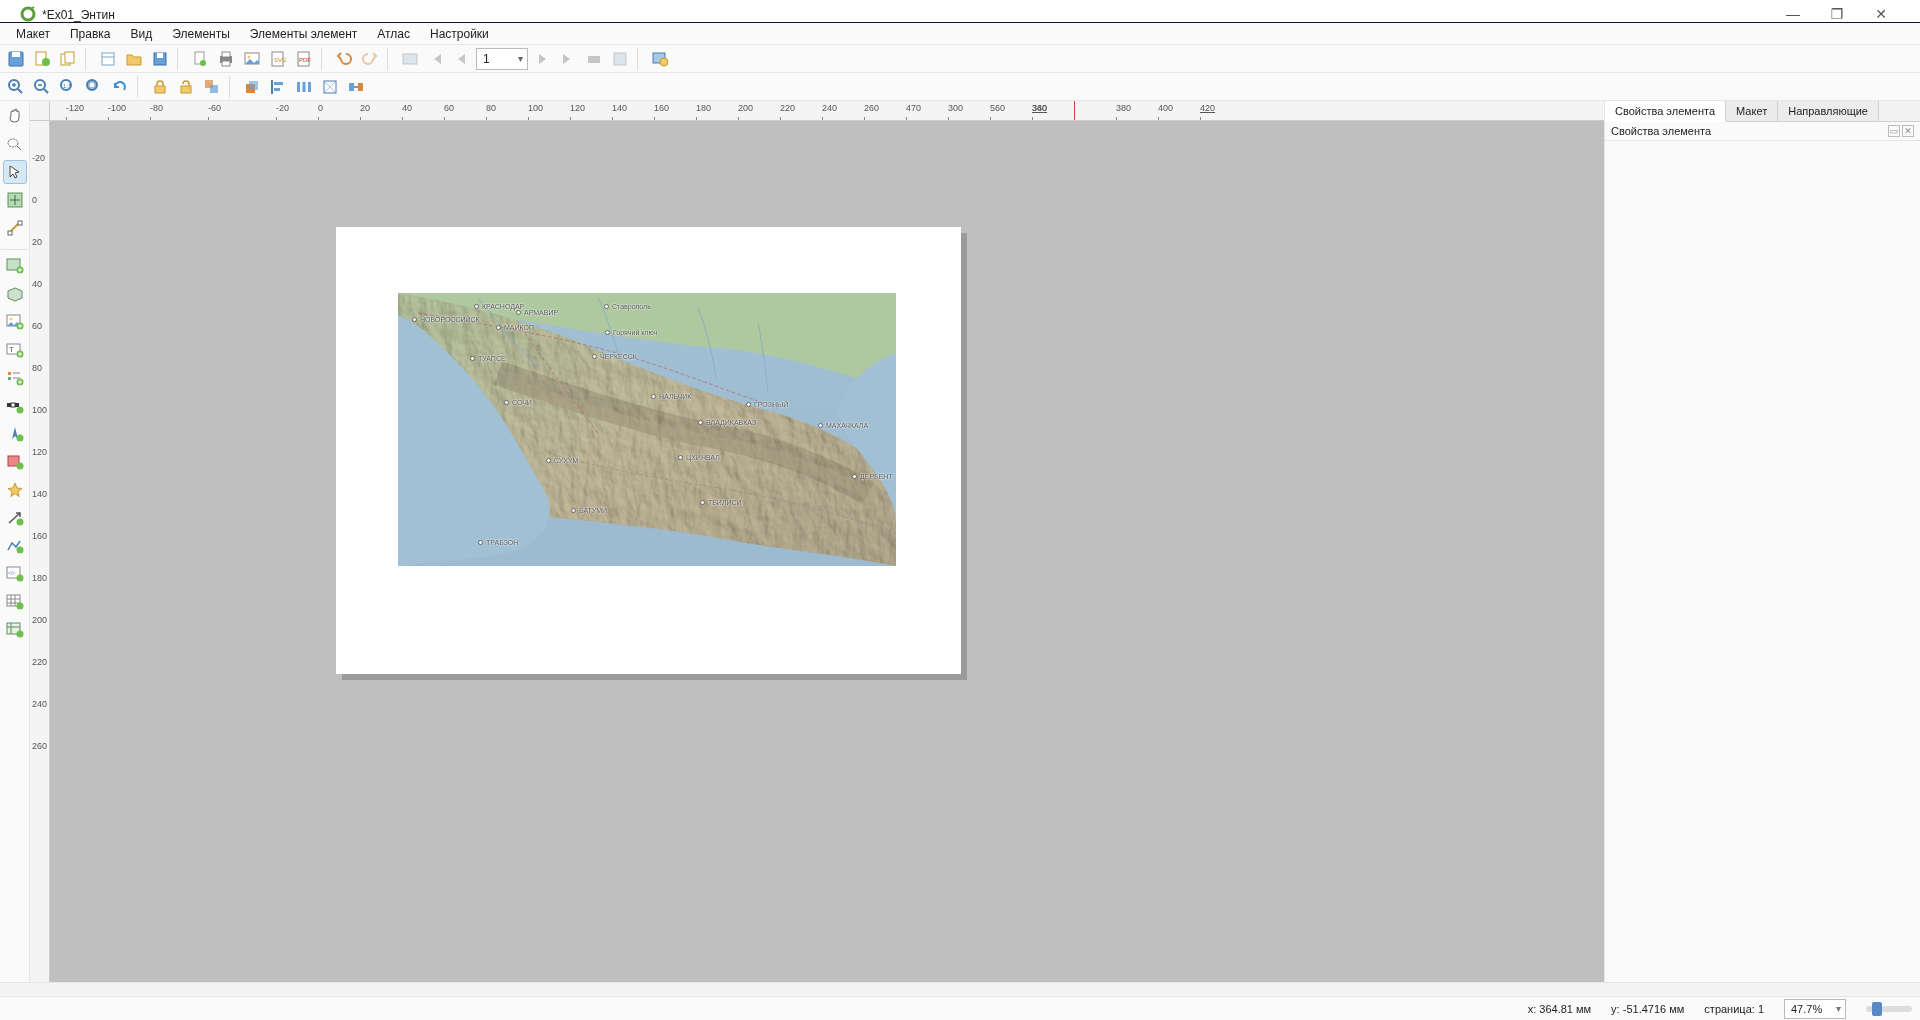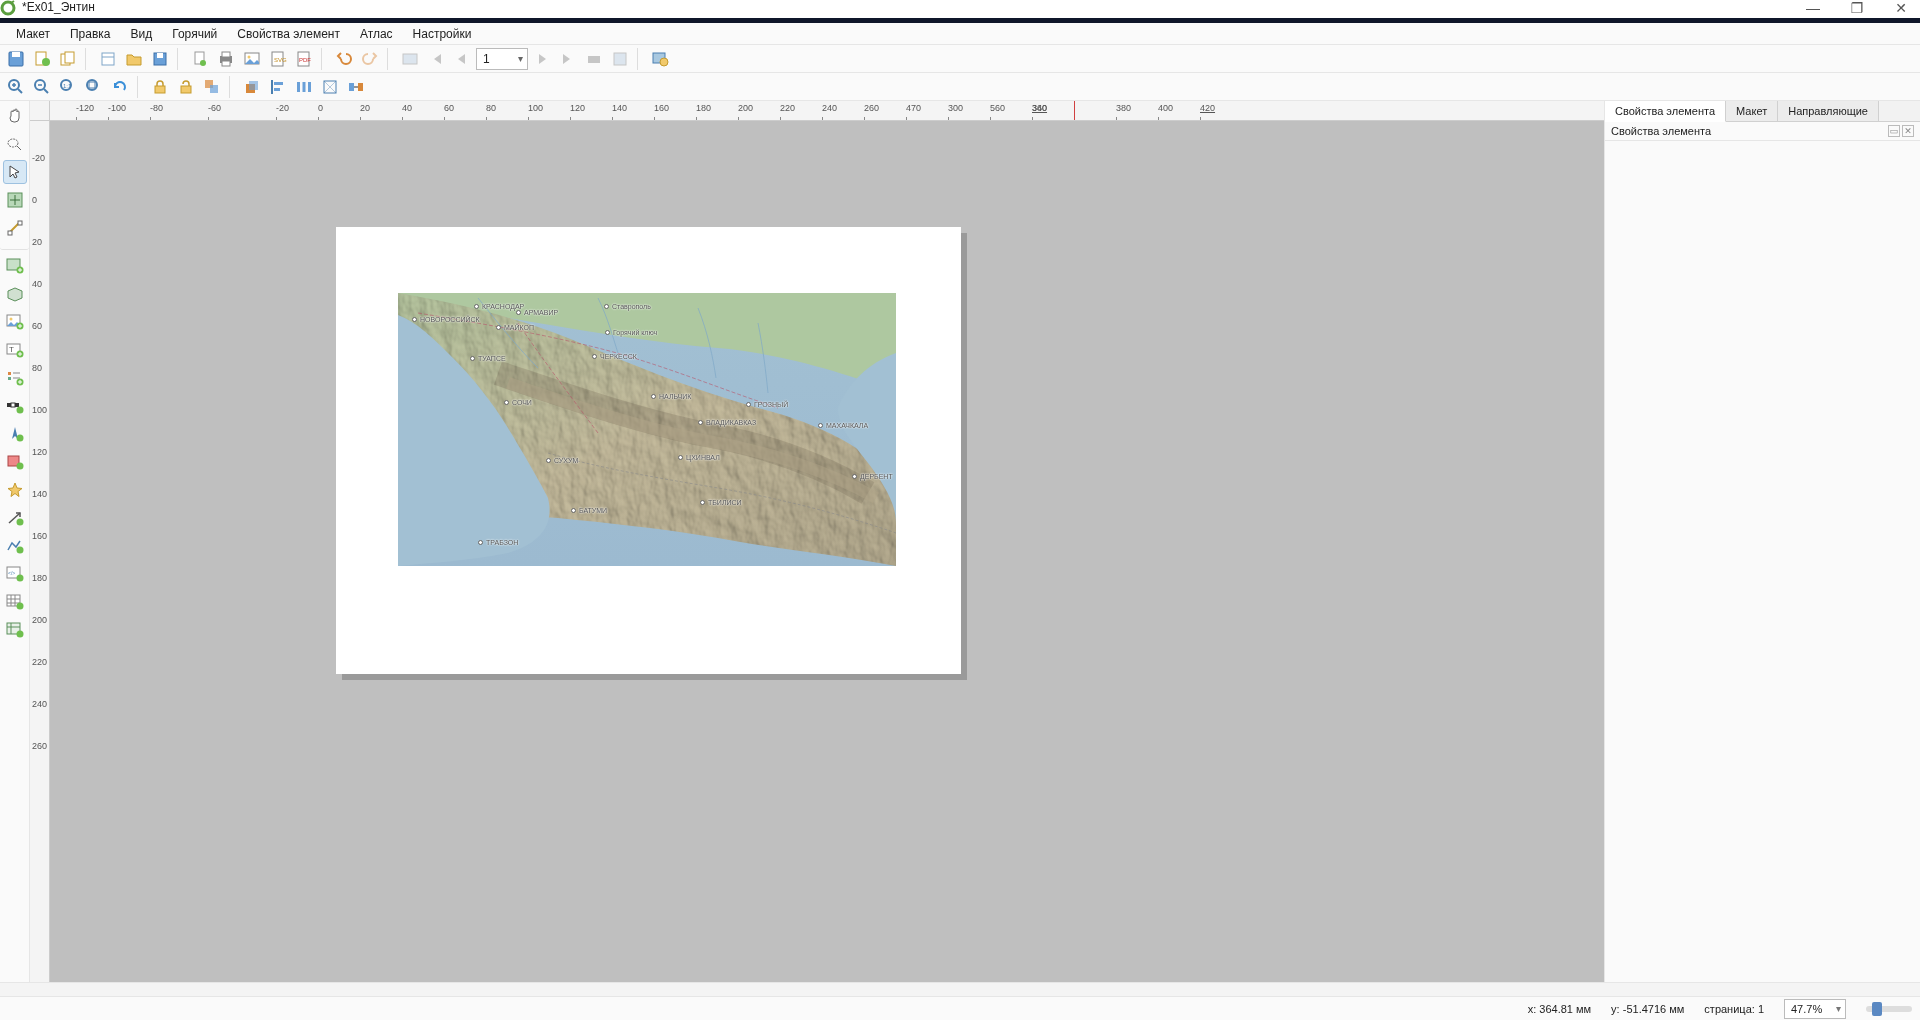--- a/index.html
+++ b/index.html
@@ -1,18 +1,18 @@
 <!DOCTYPE html>
 <html><head>
 <meta charset="utf-8">
 <style>
 * { box-sizing: border-box; margin: 0; padding: 0; }
 html, body { height: 100%; overflow: hidden; }
 body { font-family: "Segoe UI", Tahoma, sans-serif; font-size: 12px; background: #fff; color: #222; display: flex; flex-direction: column; }
-.titlebar { height: 23px; display: flex; align-items: flex-start; padding: 0 0; border-bottom: 5px solid #0f172a; }
+.titlebar { height: 23px; display: flex; align-items: flex-end; padding: 0 20px; border-bottom: 1px solid #0f172a; }
 .titlebar .t-icon { width: 16px; height: 16px; margin-right: 6px; display:flex; align-items:center; justify-content:center; }
 .titlebar .t-title { flex: 1; font-size: 12px; }
 .win-controls { display: flex; gap: 18px; padding-right: 6px; }
 .win-controls span { width: 26px; text-align: center; font-size: 14px; color: #555; cursor: default; }
 .menubar { height: 22px; display: flex; align-items: center; padding: 0 6px; background: #fafafa; border-bottom: 1px solid #e6e6e6; }
 .menubar .menu-item { padding: 3px 10px; font-size: 12px; }
 .toolbar { height: 28px; display: flex; align-items: center; padding: 2px 4px; border-bottom: 1px solid #e6e6e6; background: #fafafa; gap: 2px; }
 .toolbar .sep { width: 6px; height: 22px; border-left: 1px solid #ddd; margin: 0 3px; }
 .tbtn { width: 24px; height: 24px; display: inline-flex; align-items: center; justify-content: center; border-radius: 3px; }
 .tbtn svg { width: 18px; height: 18px; }
@@ -71,22 +71,22 @@
     <span>—</span>
     <span>❐</span>
     <span>✕</span>
   </div>
 </div>
 
 <div class="menubar">
   <div class="menu-item">Макет</div>
   <div class="menu-item">Правка</div>
   <div class="menu-item">Вид</div>
-  <div class="menu-item">Горячий</div>
-  <div class="menu-item">Свойства элемент</div>
+  <div class="menu-item">Элементы</div>
+  <div class="menu-item">Элементы элемент</div>
   <div class="menu-item">Атлас</div>
   <div class="menu-item">Настройки</div>
 </div>
 
 <div class="toolbar">
   <span class="tbtn">
       <svg viewBox="0 0 18 18">
         <rect x="2" y="2" width="14" height="14" rx="1" fill="#6aa0d8" stroke="#3b6fa8"></rect>
         <rect x="5" y="2" width="8" height="5" fill="#fff"></rect>
       </svg>
@@ -431,21 +431,21 @@
           <path d="M1 6h13M5 2v11" stroke="#5a8f5a"></path>
           <circle cx="14" cy="13" r="3.5" fill="#6fbf4e"></circle>
         </svg>
       </div>
   </div>
 
   <div class="canvas-wrap">
     <div class="ruler-corner"></div>
     <div class="ruler-h" id="ruler-h">
       <div class="marker" id="marker-h" style="left: 1024px;"></div>
-    <div class="tick" style="left: 16px; margin-left: 10px;">-120</div>
+    <div class="tick" style="left: 16px;">-120</div>
         <div class="tick" style="left: 58px;">-100</div>
         <div class="tick" style="left: 100px;">-80</div>
         <div class="tick" style="left: 142px; margin-left: 16px;">-60</div>
         <div class="tick" style="left: 184px; margin-top: 28px;">-40</div>
         <div class="tick" style="left: 226px;">-20</div>
         <div class="tick" style="left: 268px;">0</div>
         <div class="tick" style="left: 310px;">20</div>
         <div class="tick" style="left: 352px;">40</div>
         <div class="tick" style="left: 394px;">60</div>
         <div class="tick" style="left: 436px;">80</div>

